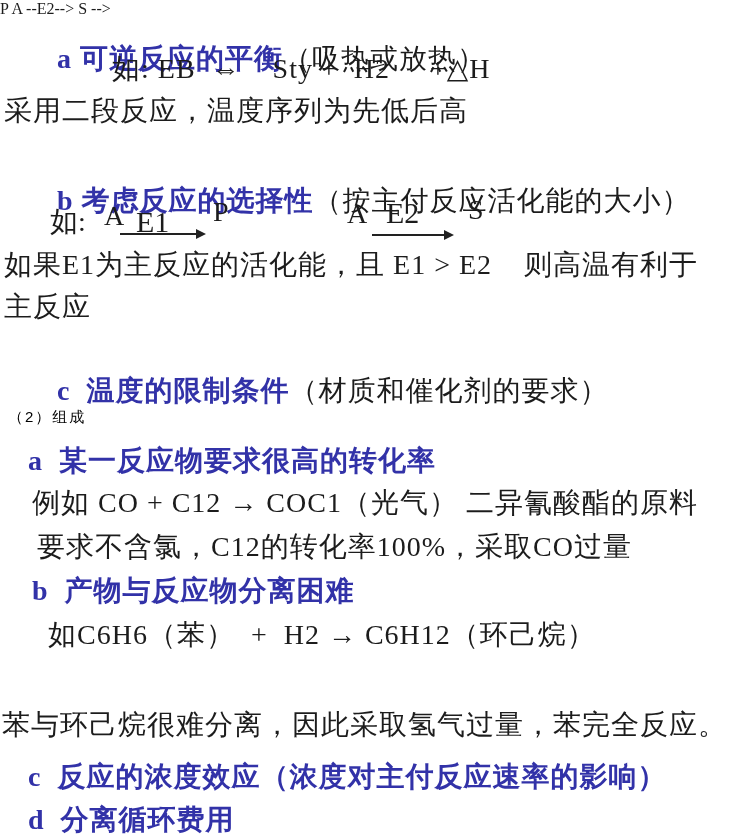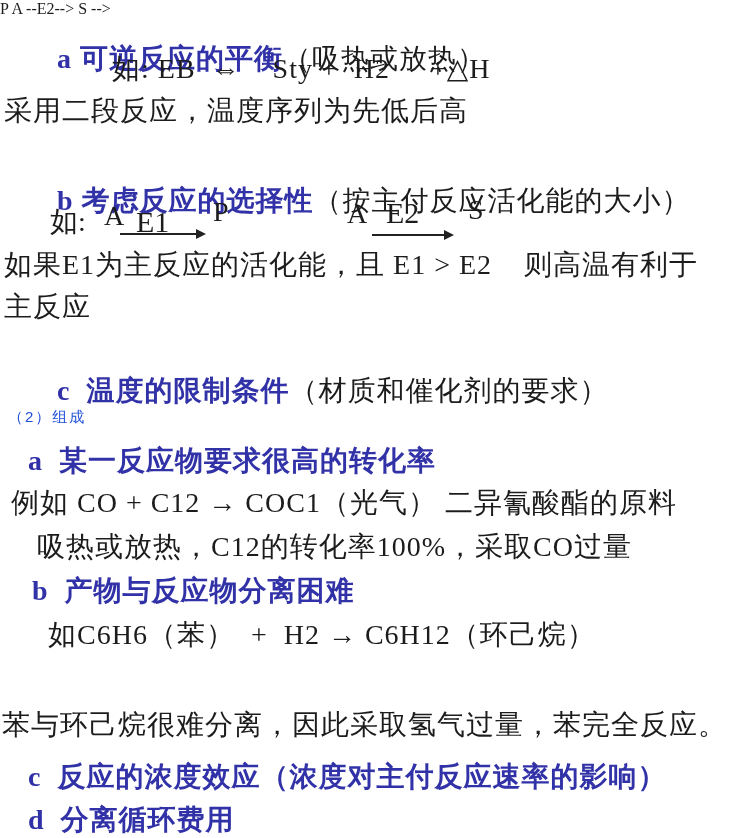--- a/index.html
+++ b/index.html
@@ -23,21 +23,21 @@
     line-height: 34px;
     letter-spacing: 1px;
   }
   .seg { white-space: pre; }
   .blue { color: #3232a8; font-weight: 600; }
   .black { color: #1c1c1c; }
   .note-small {
     font-family: "Liberation Sans", sans-serif;
     font-size: 15px;
     letter-spacing: 2px;
-    color: #1d4ed8;
+    color: #000000;
     font-weight: 400;
   }
   .rx-piece {
     position: absolute;
     font-size: 28px;
     white-space: pre;
     color: #1c1c1c;
   }
   .rx-energy {
     position: absolute;
@@ -107,24 +107,24 @@
   
   <div class="line black" style="left:4px; top:290px;">主反应</div>
 
   
   <div class="line note-small" style="left:8px; top:400px;">（2）组成</div>
 
   
   <div class="line blue" style="left:28px; top:444px;">a  某一反应物要求很高的转化率</div>
 
   
-  <div class="line black" style="left:11px; top:486px;">例如 CO + C12 → COC1（光气） 二异氰酸酯的原料</div>
+  <div class="line black" style="left:32px; top:486px;">例如 CO + C12 → COC1（光气） 二异氰酸酯的原料</div>
 
   
-  <div class="line black" style="left:37px; top:530px;">吸热或放热，C12的转化率100%，采取CO过量</div>
+  <div class="line black" style="left:37px; top:530px;">要求不含氯，C12的转化率100%，采取CO过量</div>
 
   
   <div class="line blue" style="left:32px; top:574px;">b  产物与反应物分离困难</div>
 
   
   <div class="line black" style="left:48px; top:618px;">如C6H6（苯）  +  H2 → C6H12（环己烷）</div>
 
   
 
   

